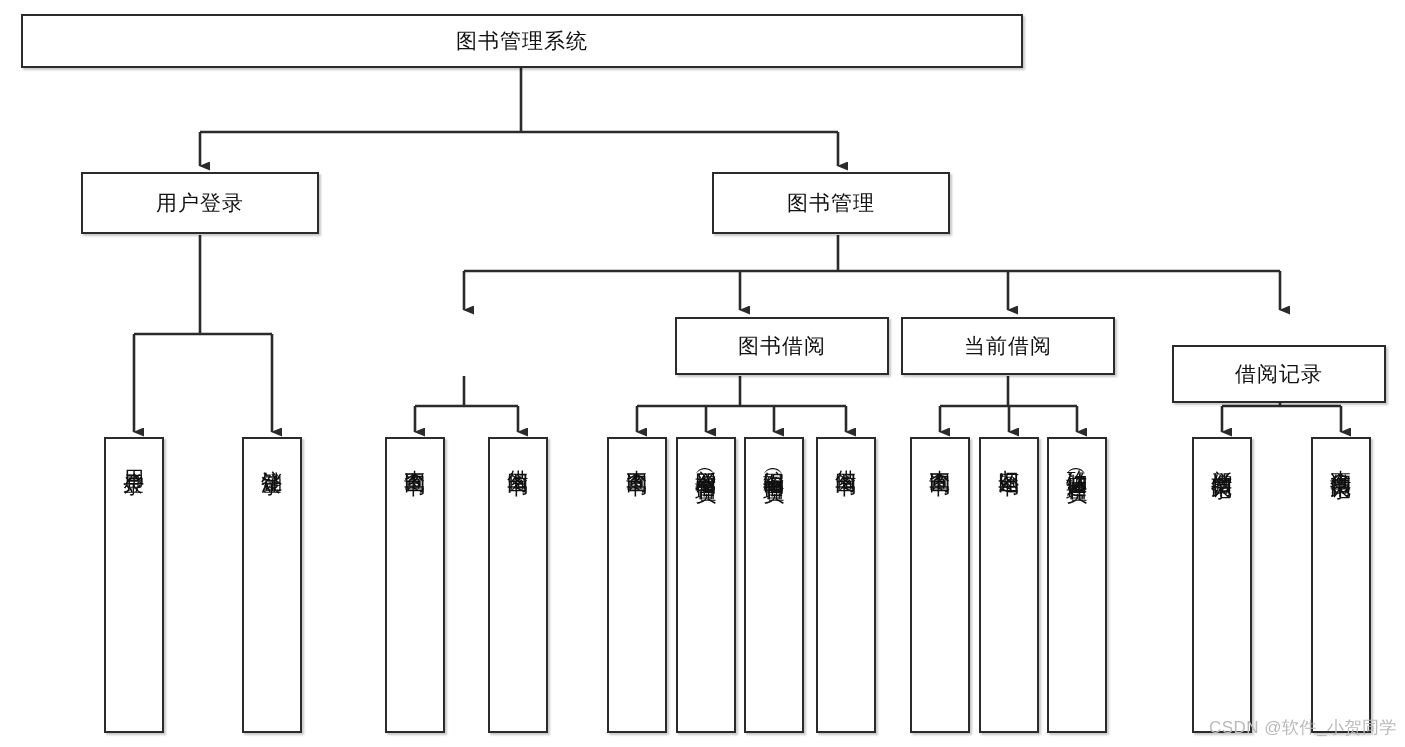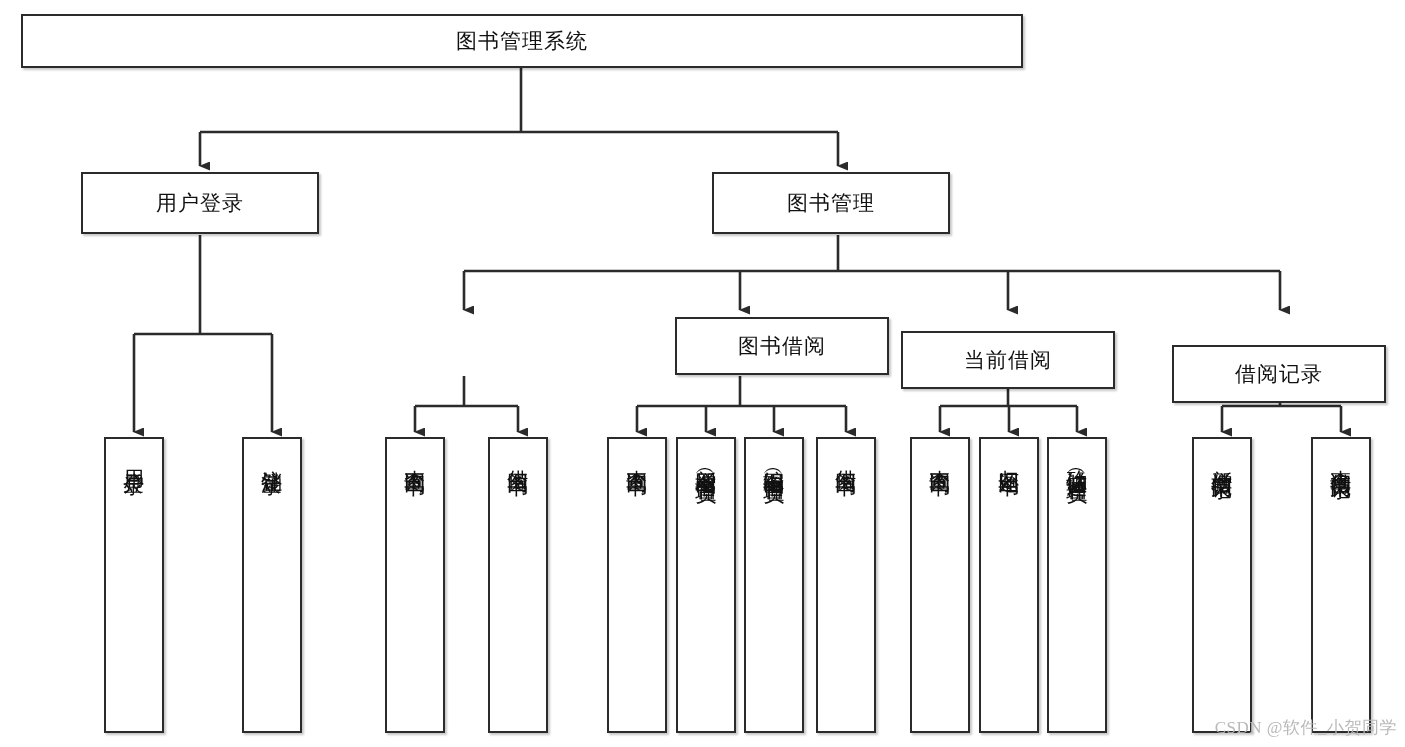--- a/index.html
+++ b/index.html
@@ -58,21 +58,20 @@
   }
   .watermark {
     position: absolute;
     right: 8px;
     bottom: 8px;
     font-size: 17px;
     color: #b9b9b9;
     letter-spacing: 0.5px;
     white-space: nowrap;
     user-select: none;
-    font-family: Liberation Serif, serif;
   }
 </style>
 </head>
 <body>
 
 <div id="diagram-root">
 
   <svg id="edge-layer" viewBox="0 0 1405 747" width="1405" height="747" xmlns="http://www.w3.org/2000/svg">
     <defs>
       <marker id="arrowhead" markerWidth="9" markerHeight="11" refX="4.5" refY="10" orient="auto" markerUnits="userSpaceOnUse">
@@ -133,21 +132,21 @@
 
   <div class="node horiz" style="left:712px; top:172px; width:238px; height:62px;justify-content:center;">
     <span>图书管理</span>
   </div>
 
 
   <div class="node horiz" style="left:633px; top:317px; width:214px; height:58px;margin-left:42px;">
     <span>图书借阅</span>
   </div>
 
-  <div class="node horiz" style="left:901px; top:331px; width:214px; height:58px;">
+  <div class="node horiz" style="left:901px; top:317px; width:214px; height:58px;">
     <span>当前借阅</span>
   </div>
 
   <div class="node horiz" style="left:1172px; top:317px; width:214px; height:58px;margin-top:28px;">
     <span>借阅记录</span>
   </div>
 
   <div class="node vert" style="left:104px; top:437px; width:60px; height:296px;">
     <span class="vlabel">用户登录</span>
   </div>

